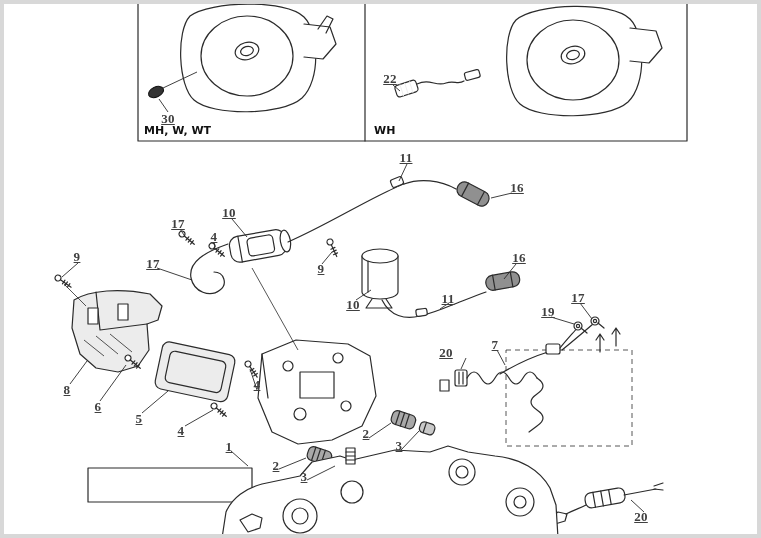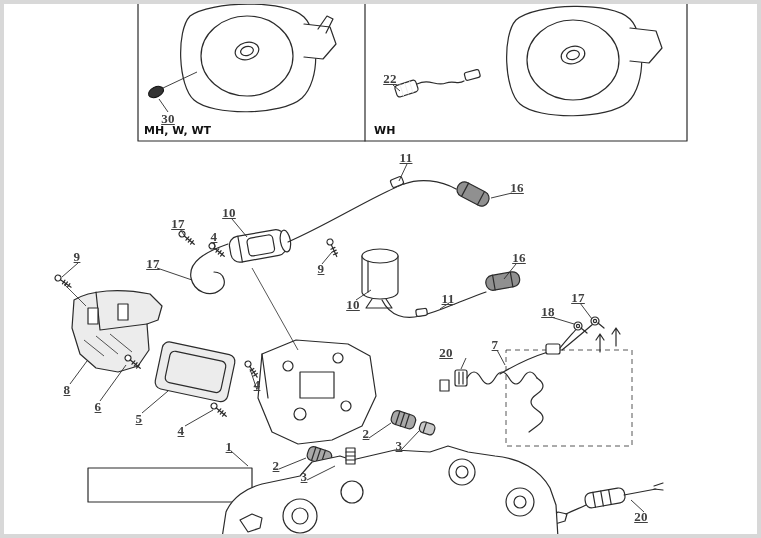--- a/index.html
+++ b/index.html
@@ -255,21 +255,21 @@
   <span class="callout" style="left:229px;top:213px">10</span>
   <span class="callout" style="left:178px;top:224px">17</span>
   <span class="callout" style="left:214px;top:237px">4</span>
   <span class="callout" style="left:153px;top:264px">17</span>
   <span class="callout" style="left:321px;top:269px">9</span>
   <span class="callout" style="left:77px;top:257px">9</span>
   <span class="callout" style="left:519px;top:258px">16</span>
   <span class="callout" style="left:353px;top:305px">10</span>
   <span class="callout" style="left:448px;top:299px">11</span>
   <span class="callout" style="left:578px;top:298px">17</span>
-  <span class="callout" style="left:548px;top:312px">18</span>
+  <span class="callout" style="left:548px;top:312px">19</span>
   <span class="callout" style="left:446px;top:353px">20</span>
   <span class="callout" style="left:495px;top:345px">7</span>
   <span class="callout" style="left:67px;top:390px">8</span>
   <span class="callout" style="left:98px;top:407px">6</span>
   <span class="callout" style="left:139px;top:419px">5</span>
   <span class="callout" style="left:257px;top:385px">4</span>
   <span class="callout" style="left:181px;top:431px">4</span>
   <span class="callout" style="left:229px;top:447px">1</span>
   <span class="callout" style="left:366px;top:434px">2</span>
   <span class="callout" style="left:399px;top:446px">3</span>

